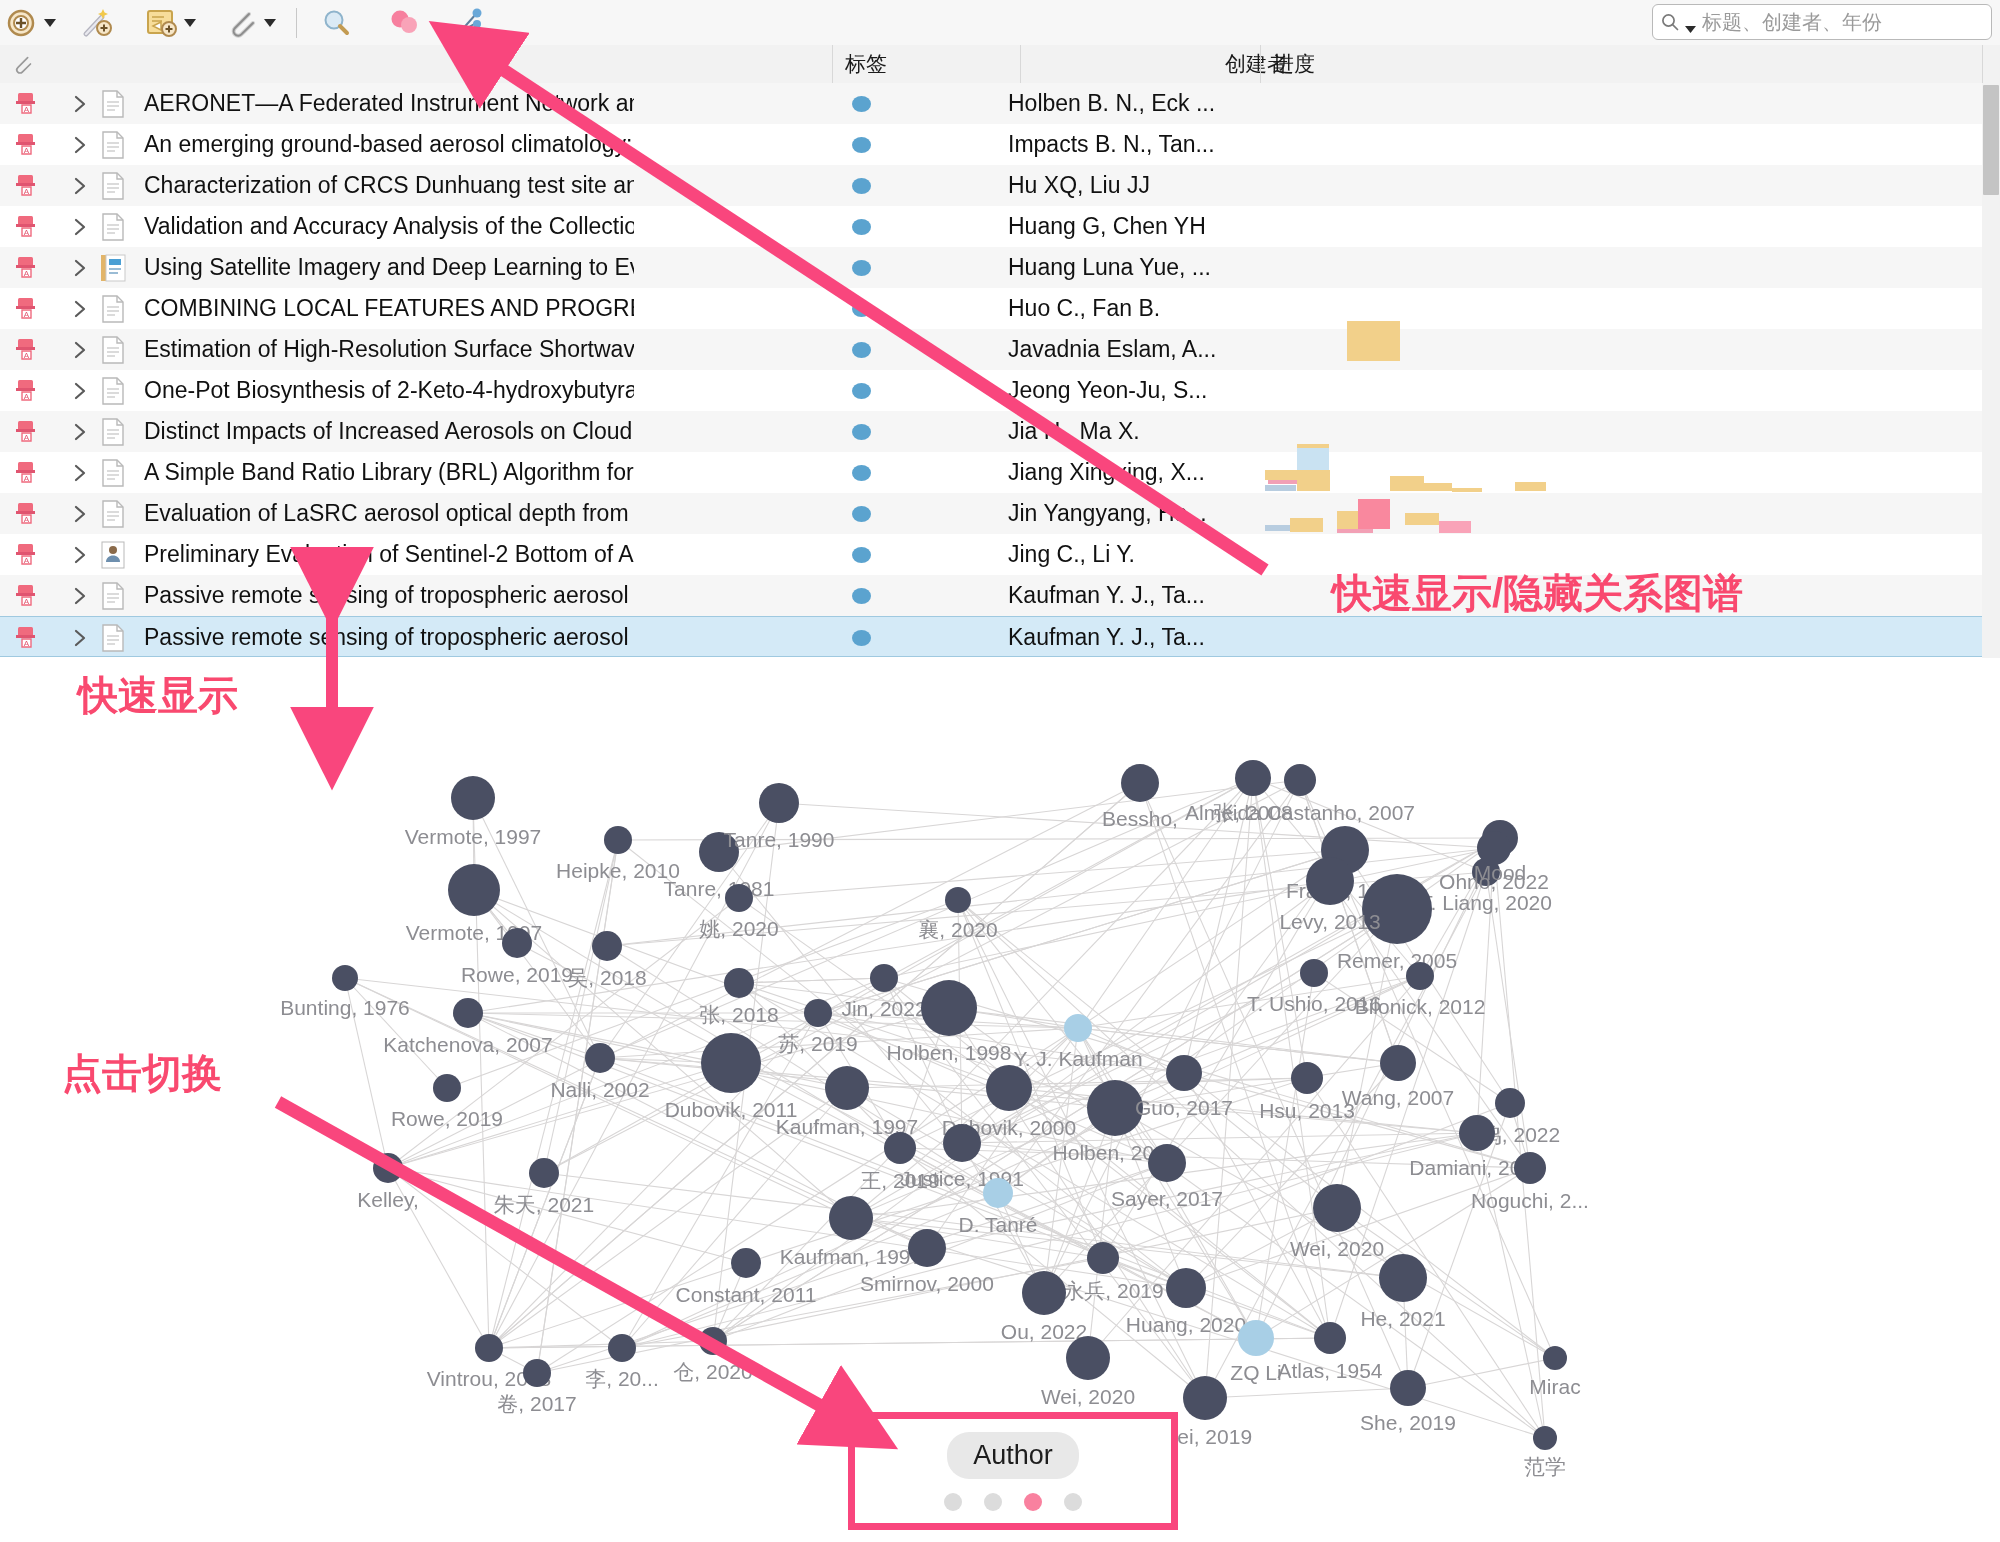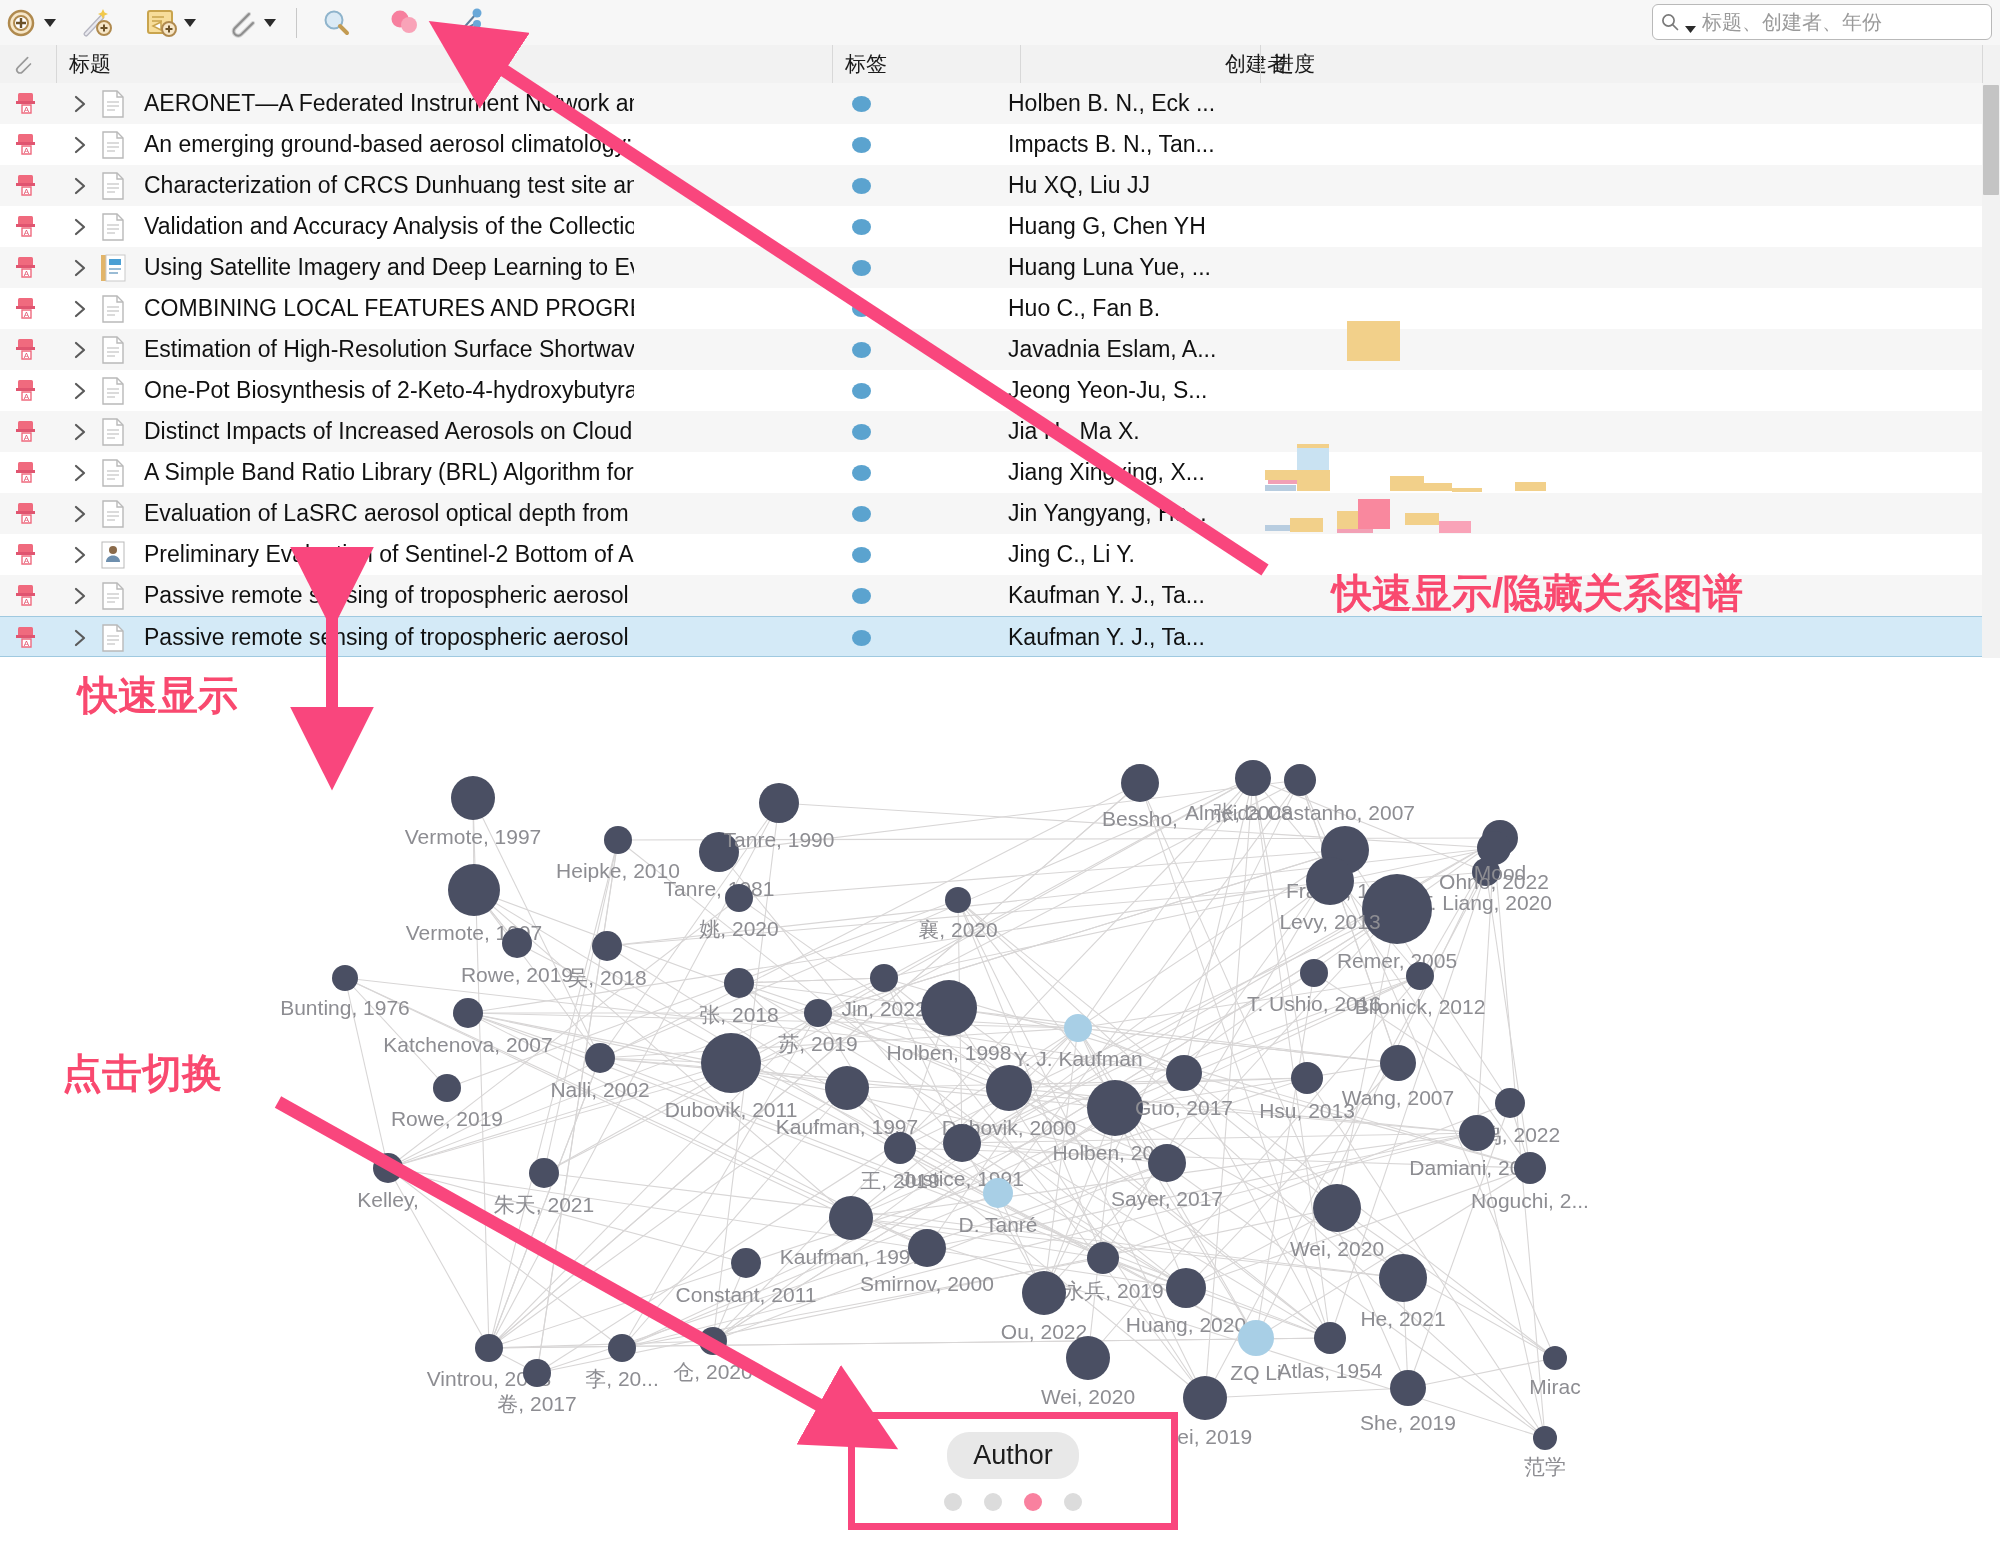--- a/index.html
+++ b/index.html
@@ -204,23 +204,20 @@
     </span>
     <span class="sph">标题、创建者、年份</span>
   </div>
 </div>
 
 <div id="thead">
   <div class="cell first" style="left:0;width:56px;padding-left:10px;">
     <svg width="24" height="24" viewBox="0 0 34 34">
         <path d="M25 8 L11 22a4.5 4.5 0 006.4 6.4L29 17" stroke="#9a9a9a" stroke-width="2.4" fill="none" stroke-linecap="round"></path>
       </svg>
-  </div>
-  <div class="cell" style="left:56px;width:776px;">
-    <span>标题</span>
   </div>
   <div class="cell" style="left:832px;width:160px;">
     <span>标签</span>
   </div>
   <div class="cell" style="left:1020px;width:268px;justify-content:flex-end;">
     <span>创建者</span>
   </div>
   <div class="cell" style="left:1260px;width:300px;">
     <span>进度</span>
   </div>

